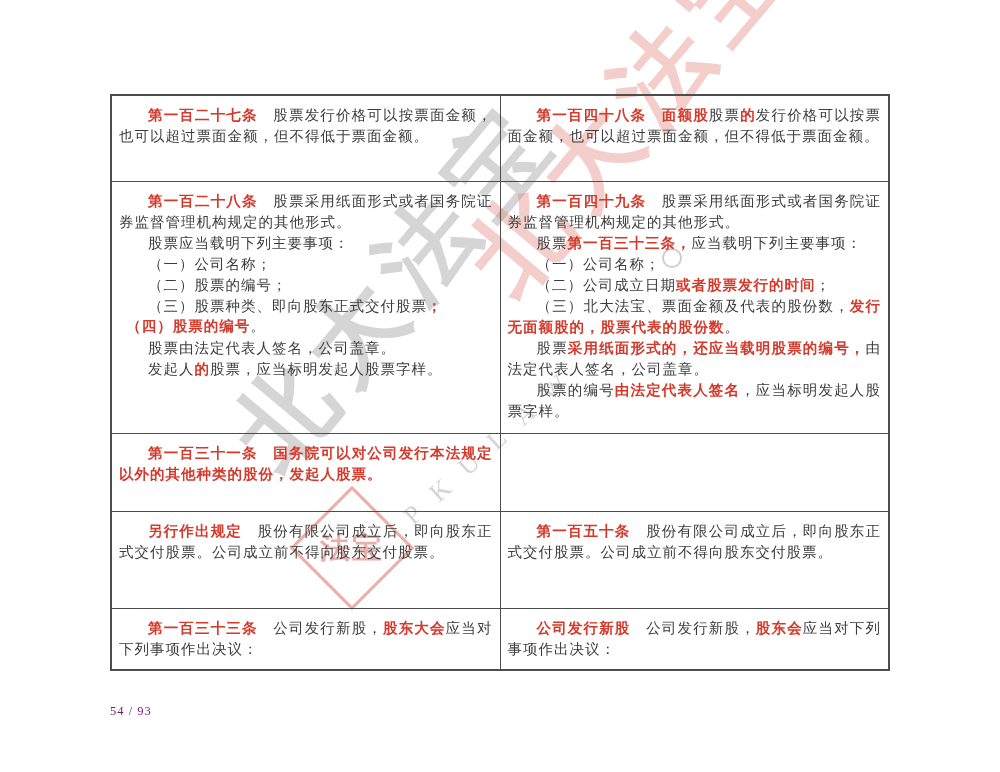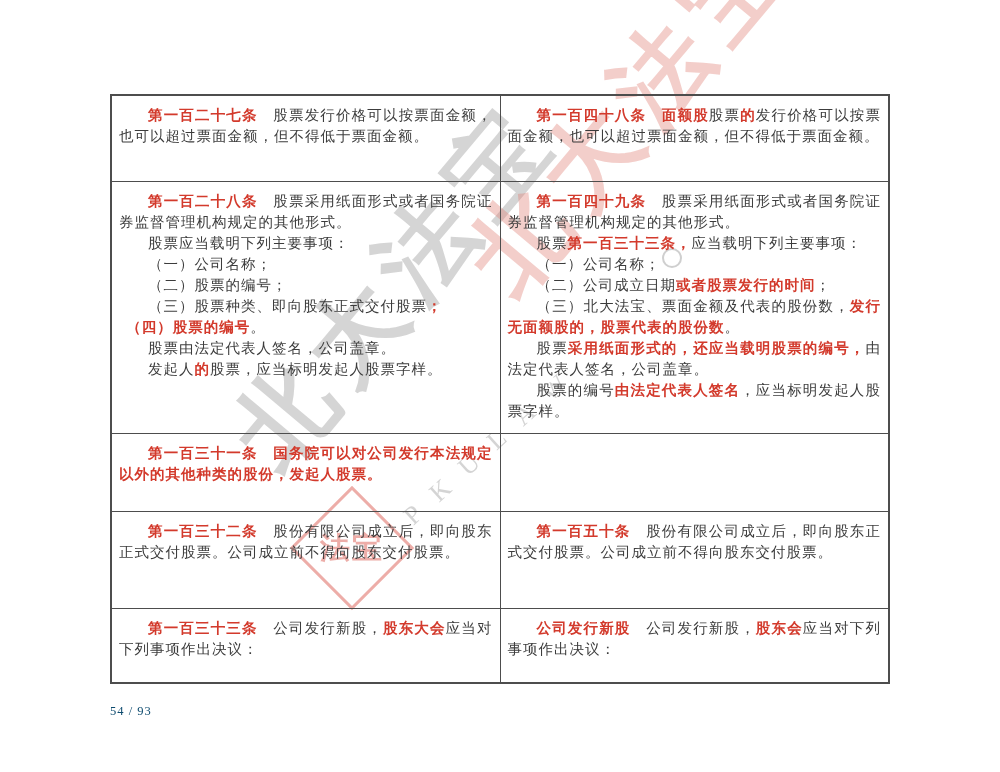--- a/index.html
+++ b/index.html
@@ -63,27 +63,27 @@
     padding:9px 7px 4px 7px;
     box-sizing:border-box;
   }
   table.cmp{border:2px solid #4d4d4d;}
   .para{
     margin:0;
     font-size:14.5px;line-height:21px;letter-spacing:1px;
     text-align:justify;
     text-indent:2em;
   }
-  .para.ind-small{text-indent:0.5em;}
+  .para.ind-small{text-indent:0.5em;font-family:Liberation Mono, monospace;}
   .red{color:#d33a2c;font-weight:bold;}
 
   
   .footer{
     position:absolute;left:110px;top:704px;z-index:1;
-    font-size:12.5px;color:#0c4a6e;letter-spacing:1px;
+    font-size:12.5px;color:#701a75;letter-spacing:1px;
   }
 </style>
 </head>
 <body>
 
 <div class="page">
 
   <div class="watermark">
     <div class="wm-cn-gray">北大法宝</div>
     <div class="wm-cn-pink">北大法宝</div>
@@ -126,27 +126,27 @@
           </td>
         </tr>
         <tr style="height: 78px;">
           <td>
             <p class="para"><span class="red">第一百三十一条　国务院可以对公司发行本法规定以外的其他种类的股份，发起人股票。</span></p>
           </td>
           <td></td>
         </tr>
         <tr style="height: 97px;">
           <td>
-            <p class="para"><span class="red">第一百三十二条</span><span>　股份有限公司成立后，即向股东正式交付股票。公司成立前不得向股东交付股票。</span></p>
+            <p class="para"><span class="red">另行作出规定</span><span>　股份有限公司成立后，即向股东正式交付股票。公司成立前不得向股东交付股票。</span></p>
           </td>
           <td>
             <p class="para"><span class="red">第一百五十条</span><span>　股份有限公司成立后，即向股东正式交付股票。公司成立前不得向股东交付股票。</span></p>
           </td>
         </tr>
-        <tr style="height: 75px;">
+        <tr style="height: 62px;">
           <td>
             <p class="para"><span class="red">第一百三十三条</span><span>　公司发行新股，</span><span class="red">股东大会</span><span>应当对下列事项作出决议：</span></p>
           </td>
           <td>
             <p class="para"><span class="red">公司发行新股</span><span>　公司发行新股，</span><span class="red">股东会</span><span>应当对下列事项作出决议：</span></p>
           </td>
         </tr>
       </tbody>
   </table>
 

